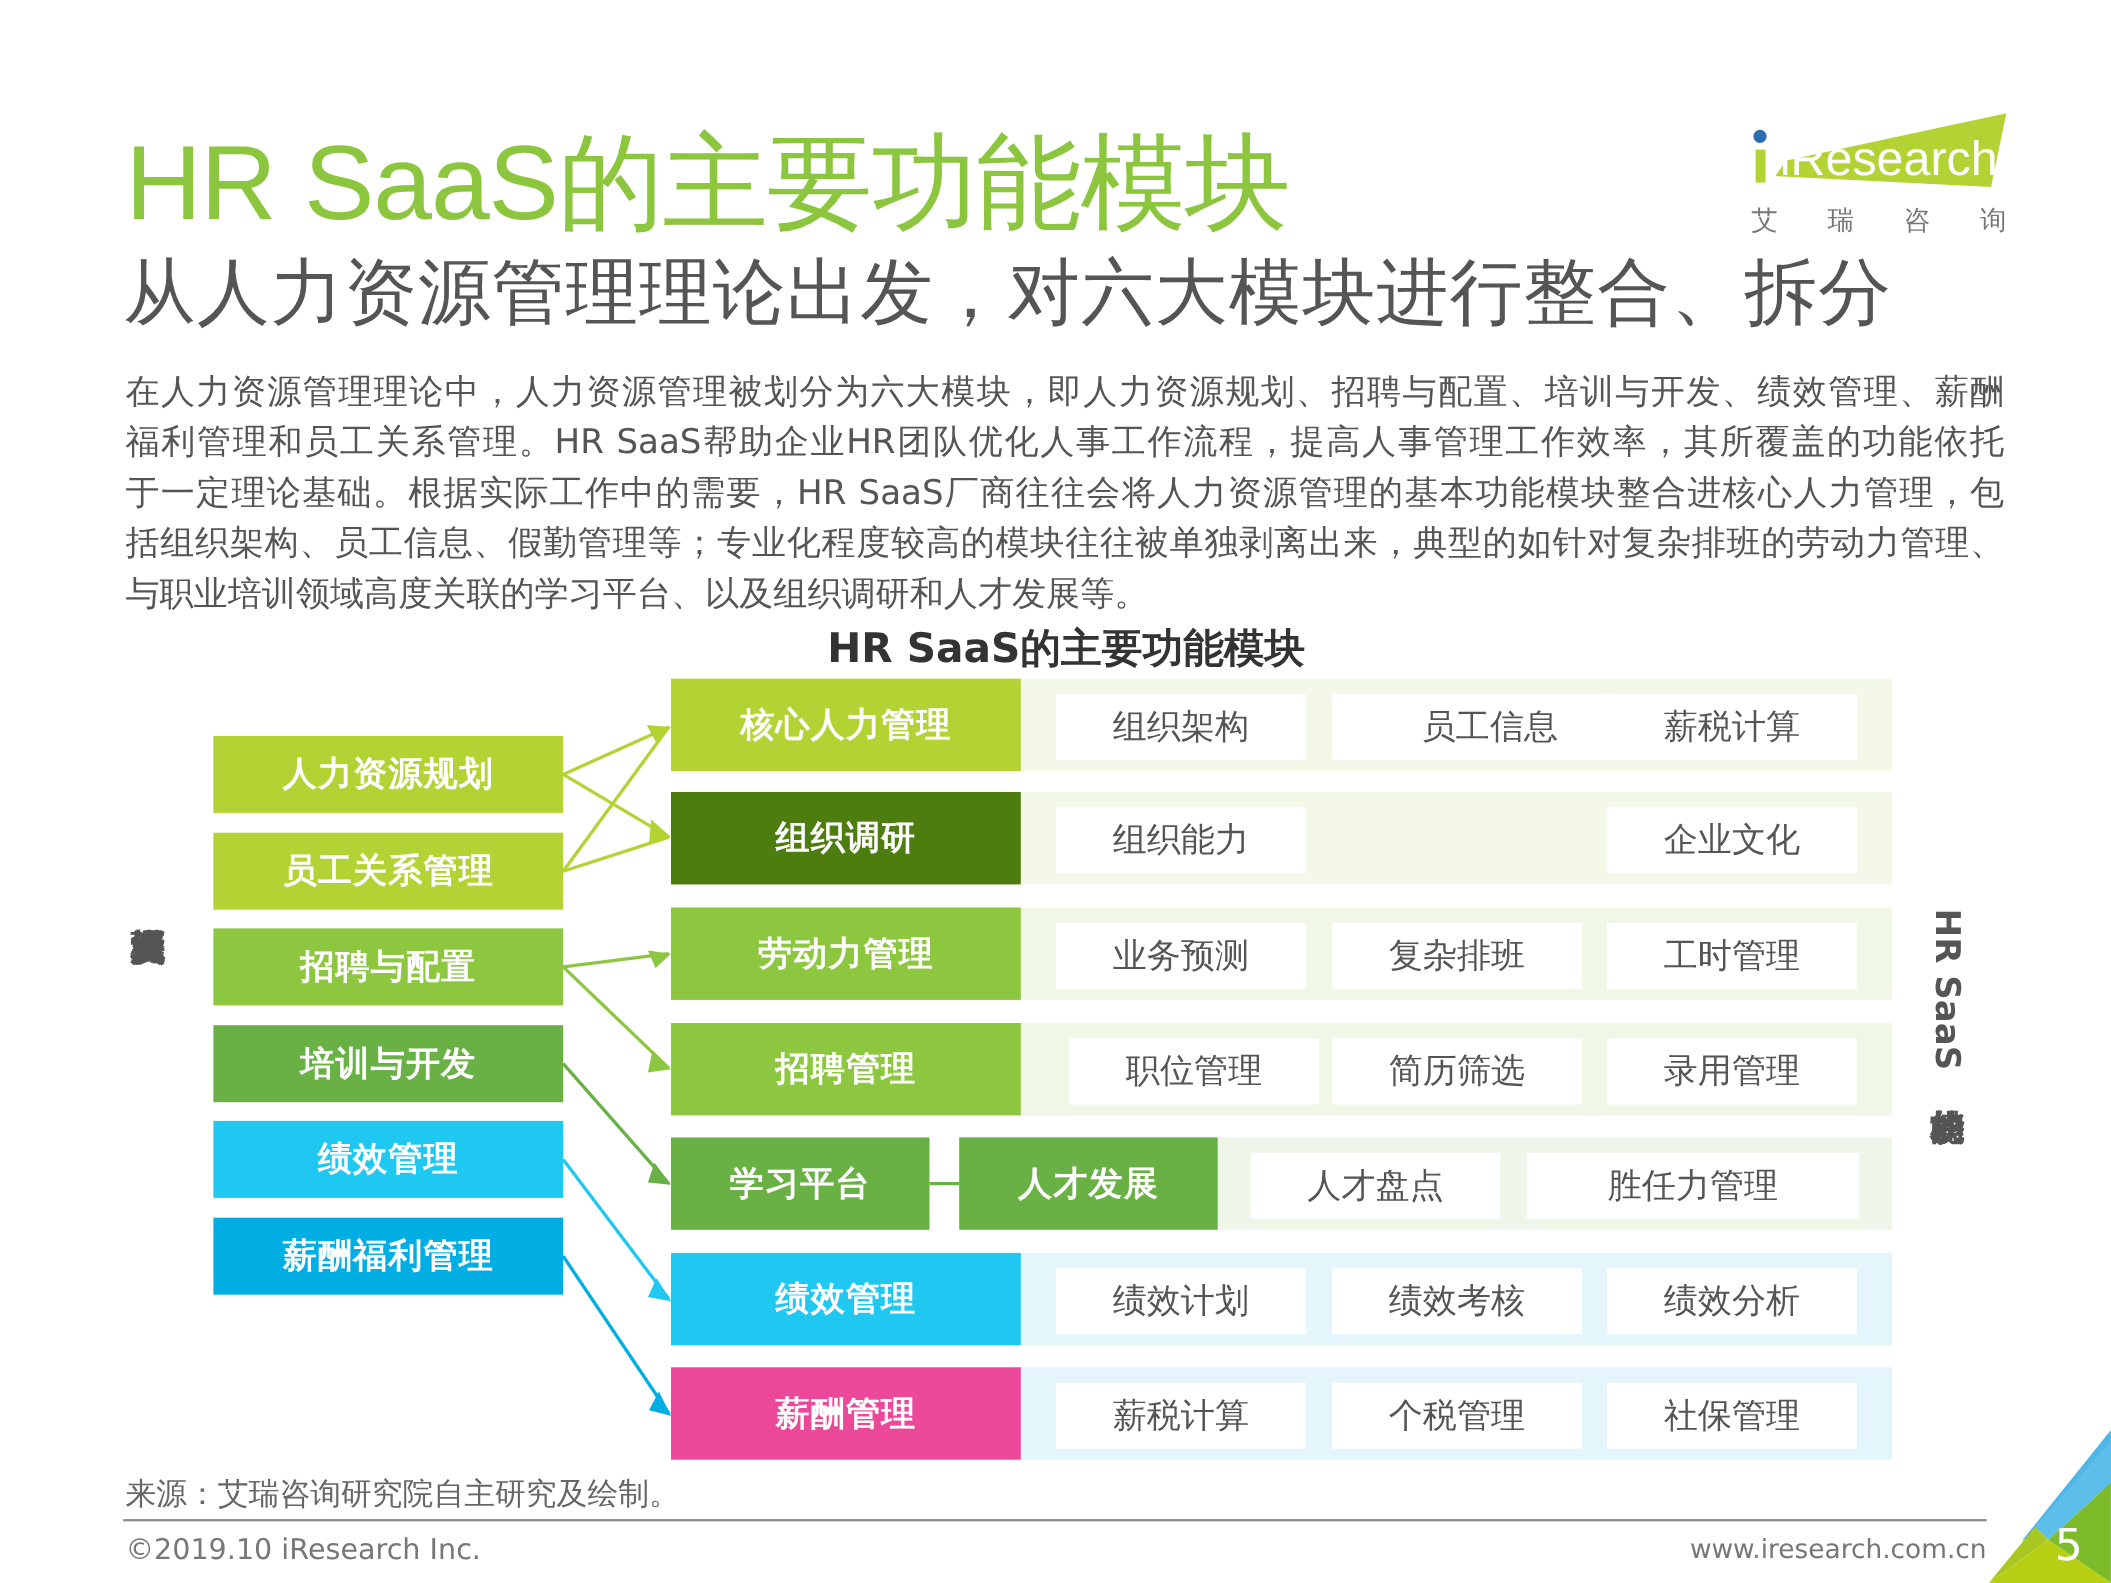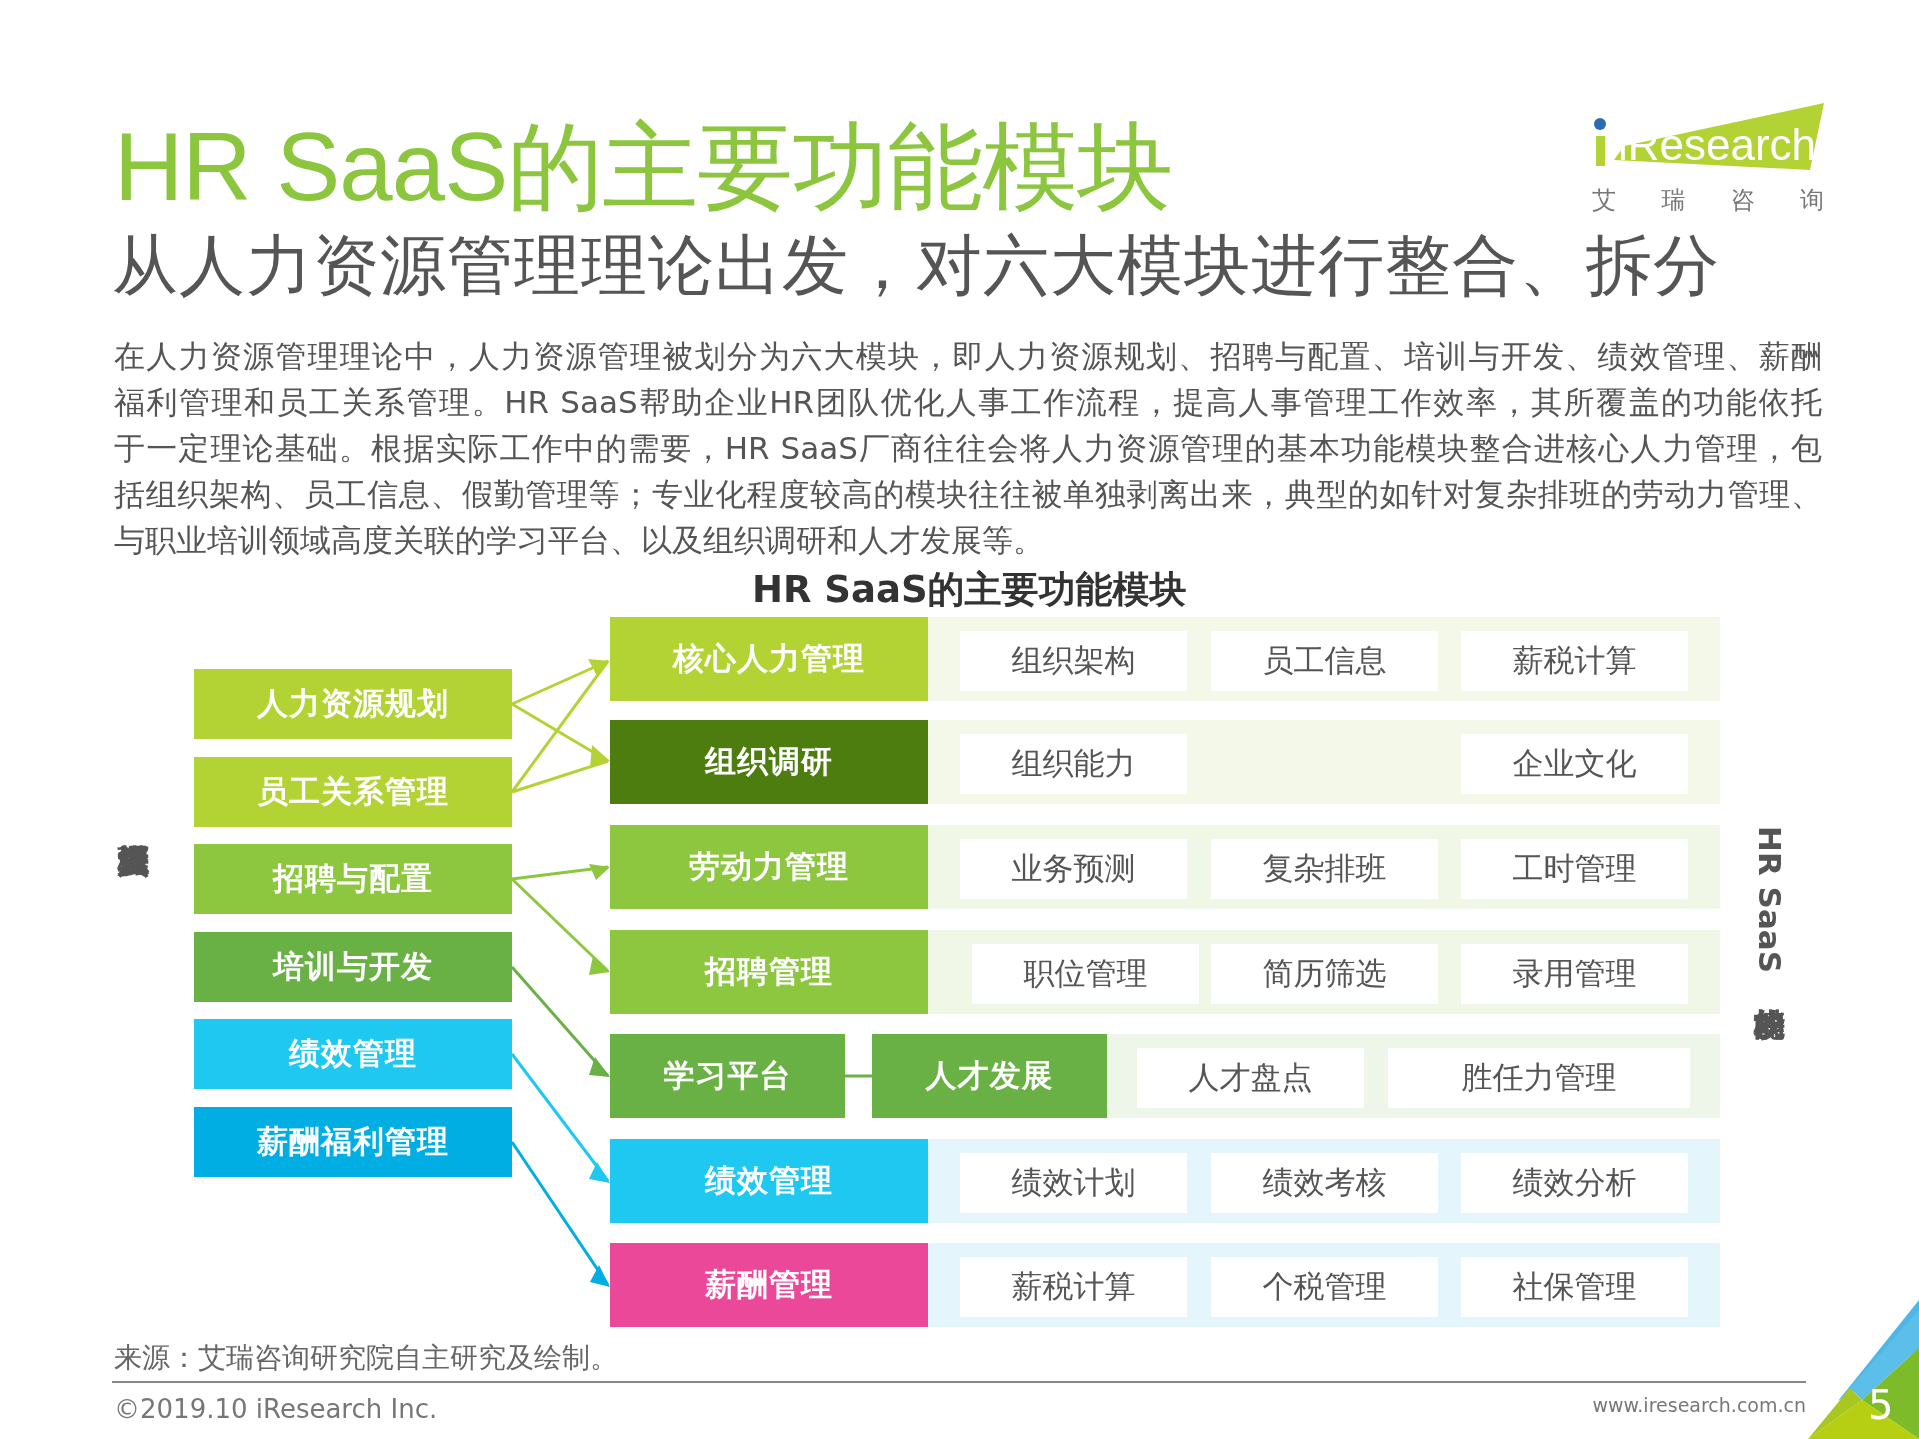--- a/index.html
+++ b/index.html
@@ -12,21 +12,21 @@
   .para .line.last{text-align-last:left;}
   .caption{left:752px;top:565px;font-size:37px;font-weight:bold;color:#333;white-space:nowrap;}
   .lbox{position:absolute;left:194px;width:318px;height:70px;color:#fff;font-weight:bold;font-size:31px;display:flex;align-items:center;justify-content:center;letter-spacing:1px;}
   .row{position:absolute;left:610px;width:1110px;height:84px;}
   .row .head{position:absolute;left:0;top:0;width:318px;height:84px;color:#fff;font-weight:bold;font-size:31px;display:flex;align-items:center;justify-content:center;letter-spacing:1px;}
   .row .cell{position:absolute;top:14px;height:60px;width:227px;background:#fff;color:#555;font-size:31px;display:flex;align-items:center;justify-content:center;}
   .vlabel{position:absolute;writing-mode:vertical-rl;font-weight:bold;color:#555;font-size:31px;letter-spacing:0px;line-height:36px;}
   .footer-line{position:absolute;left:112px;top:1381px;width:1694px;height:2px;background:#888;}
   .source{left:114px;top:1339px;font-size:28px;color:#666;white-space:nowrap;}
   .copy{left:114px;top:1394px;font-size:26px;color:#777;white-space:nowrap;}
-  .url{right:112px;top:1394px;font-size:19px;color:#777;white-space:nowrap;}
+  .url{right:112px;top:1394px;font-size:24px;color:#777;white-space:nowrap;}
   .pageno{left:1868px;top:1382px;font-size:40px;color:#fff;}
   svg{position:absolute;left:0;top:0;}
 </style>
 </head>
 <body>
 
 <div class="abs title">HR SaaS的主要功能模块</div>
 <div class="abs subtitle">从人力资源管理理论出发，对六大模块进行整合、拆分</div>
 
 <div class="abs" style="left:1588px;top:100px;width:240px;height:120px;">
@@ -112,21 +112,21 @@
 <div class="lbox" style="top:1019px;background:#1ec8f1;">
     <span>绩效管理</span>
   </div>
 <div class="lbox" style="top:1107px;background:#00aee3;">
     <span>薪酬福利管理</span>
   </div>
 
 <div class="row" style="top:617px;background:#f4f8e9;">
   <div class="head" style="background:#b3d334;">核心人力管理</div>
   <div class="cell" style="left:350px;">组织架构</div>
-  <div class="cell" style="left:601px;">员工信息</div>
+  <div class="cell" style="left:601px;padding-left:30px;">员工信息</div>
   <div class="cell" style="left:851px;">薪税计算</div>
 </div>
 
 <div class="row" style="top:720px;background:#f4f8e9;">
   <div class="head" style="background:#4d7c0f;">组织调研</div>
   <div class="cell" style="left:350px;">组织能力</div>
   <div class="cell" style="left:851px;">企业文化</div>
 </div>
 
 <div class="row" style="top:825px;background:#f0f7e7;">

